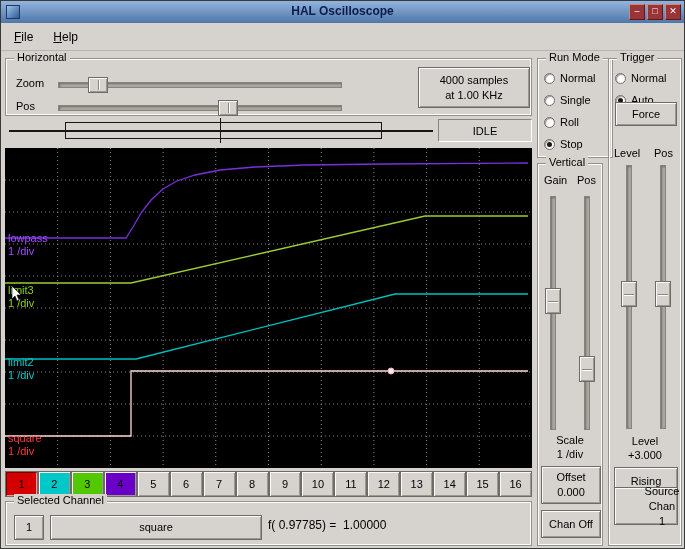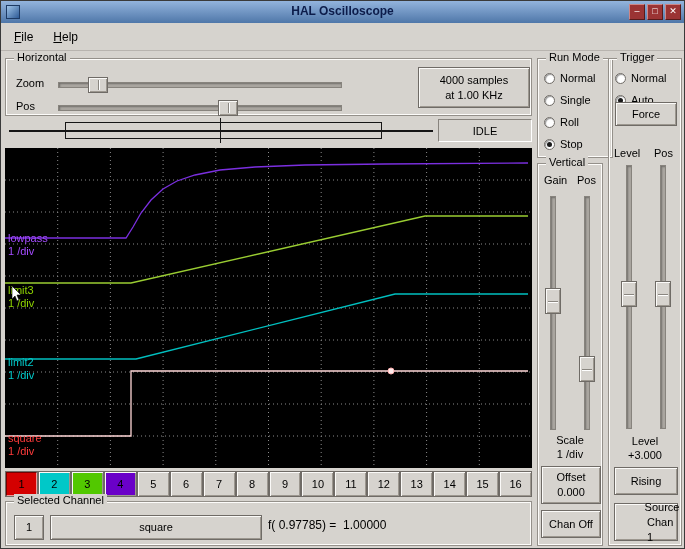--- a/index.html
+++ b/index.html
@@ -18,21 +18,21 @@
   .menubar{position:absolute;top:22px;left:0;right:0;height:28px;background:#d6d3ce;border-bottom:1px solid #bob;border-bottom:1px solid #b8b4af;display:flex;align-items:center;padding-left:4px;gap:2px;text-align:center;}
   .menu-item{display:inline-block;padding:3px 9px;font-size:12px;color:#000;}
   .menu-item::first-letter{text-decoration:underline;}
 
   
   .frame{position:absolute;border:1px solid #94908a;box-shadow:inset 0 0 0 1px #fdfcfa;}
   .legend{position:absolute;top:-8px;left:8px;background:#d6d3ce;padding:0 3px;font-size:11px;color:#000;white-space:nowrap;text-align:center;}
   .lbl{position:absolute;font-size:11px;color:#000;white-space:nowrap;}
 
   
-  .btn{position:absolute;background:#d6d3ce;border:1px solid #6f6b66;box-shadow:inset 1px 1px 0 #fbfaf8,inset -1px -1px 0 #9c978f;font-size:11px;color:#000;display:flex;flex-direction:column;align-items:center;justify-content:center;text-align:left;line-height:15px;}
+  .btn{position:absolute;background:#d6d3ce;border:1px solid #6f6b66;box-shadow:inset 1px 1px 0 #fbfaf8,inset -1px -1px 0 #9c978f;font-size:11px;color:#000;display:flex;flex-direction:column;align-items:center;justify-content:center;text-align:center;line-height:15px;}
   .pressed{box-shadow:inset 1px 1px 0 #8a8680,inset -1px -1px 0 #eceae6;}
 
   
   .htrough{position:absolute;height:6px;background:#aca8a2;border:1px solid #87837d;box-shadow:inset 1px 1px 2px rgba(0,0,0,.35);}
   .hhandle{position:absolute;top:-6px;width:20px;height:16px;background:#d6d3ce;border:1px solid #6f6b66;box-shadow:inset 1px 1px 0 #fbfaf8,inset -1px -1px 0 #9c978f;}
   .hhandle::after{content:"";position:absolute;left:9px;top:2px;bottom:2px;width:1px;background:#8a8680;box-shadow:1px 0 0 #fff;}
   .vtrough{position:absolute;width:6px;background:#aca8a2;border:1px solid #87837d;box-shadow:inset 1px 1px 2px rgba(0,0,0,.35);}
   .vhandle{position:absolute;left:-6px;width:16px;height:26px;background:#d6d3ce;border:1px solid #6f6b66;box-shadow:inset 1px 1px 0 #fbfaf8,inset -1px -1px 0 #9c978f;}
   .vhandle::after{content:"";position:absolute;top:12px;left:2px;right:2px;height:1px;background:#8a8680;box-shadow:0 1px 0 #fff;}
 
@@ -233,19 +233,19 @@
     <span class="lbl" style="left:45px;top:88px;">Pos</span>
     <div class="vtrough" style="left:17px;top:106px;height:264px;">
       <div class="vhandle" id="tlevel-handle" style="top: calc(49% - 13px);"></div>
     </div>
     <div class="vtrough" style="left:51px;top:106px;height:264px;">
       <div class="vhandle" id="tpos-handle" style="top: calc(49% - 13px);"></div>
     </div>
     <div class="lbl centered" style="top:376px;">Level</div>
     <div class="lbl centered" style="top:390px;">+3.000</div>
     <div class="btn" style="left:5px;top:408px;width:64px;height:28px;">Rising</div>
-    <div class="btn" style="left:5px;top:444px;width:64px;height:38px;padding-left:32px;">
+    <div class="btn" style="left:5px;top:428px;width:64px;height:38px;padding-left:32px;">
       <div>Source</div>
       <div>Chan 1</div>
     </div>
   </div>
 
 </div>
 
 </body></html>

